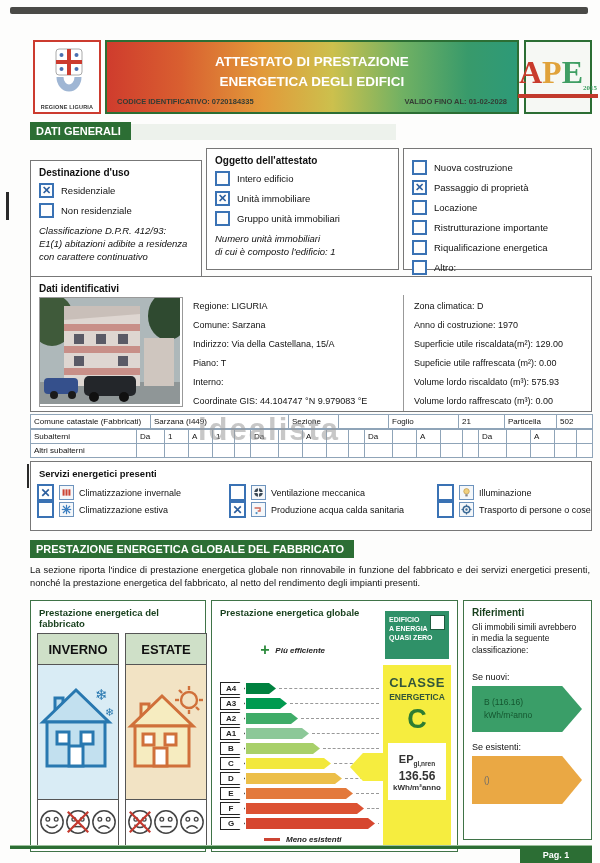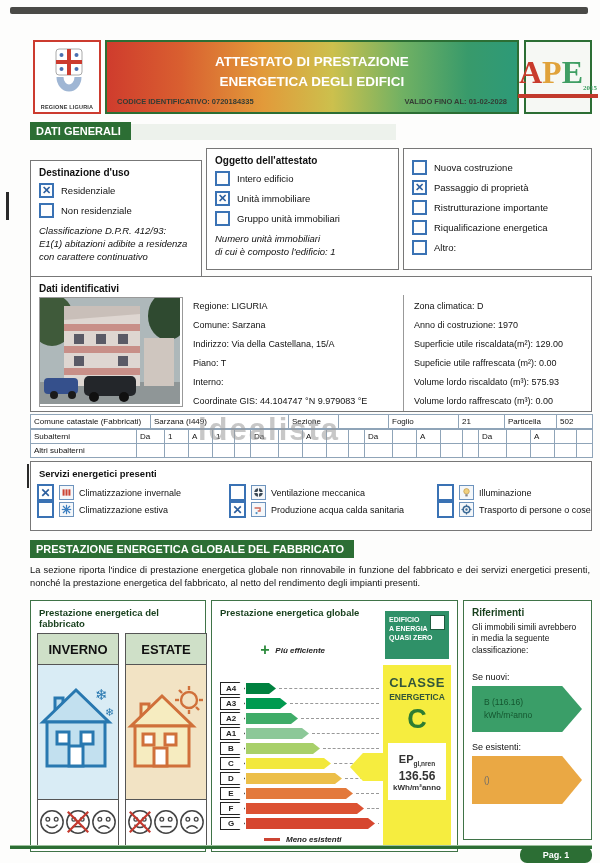--- a/index.html
+++ b/index.html
@@ -109,21 +109,21 @@
   .rif-desc{font-size:8.4px;line-height:1.35;color:#111;margin:2px 8px 0 8px;}
   .rif-lab{font-size:9px;color:#111;margin:10px 8px 4px 8px;}
   .rif-arrow{margin-left:8px;width:110px;color:#14562f;display:flex;flex-direction:column;justify-content:center;
              padding-left:12px;box-sizing:border-box;font-size:8.5px;line-height:1.5;
              clip-path:polygon(0 0,82% 0,100% 50%,82% 100%,0 100%);}
   .rif-green{height:46px;background:#3a9e68;}
   .rif-orange{height:48px;background:#eaa844;color:#6b6b6b;}
 
   .bottom-line{position:absolute;left:10px;top:845px;width:582px;height:4px;background:#2c6e34;box-shadow:inset 0 1px 0 #9cc09c;}
   .pag{position:absolute;left:520px;top:847px;width:72px;height:16px;background:#2c6e34;color:#fff;
-       font-weight:bold;font-size:9px;display:flex;align-items:center;justify-content:center;border-radius:7px;}
+       font-weight:bold;font-size:9px;display:flex;align-items:center;justify-content:center;}
 </style>
 </head>
 <body>
 
 <div class="page">
 
   <div class="scanbar"></div>
   <div class="scanmark1"></div>
   <div class="scanmark2"></div>
 
@@ -203,20 +203,24 @@
 
   <div class="abs gbox" style="left:403px;top:148px;width:189px;height:122px;padding-top:6px;">
     <div>
         <div class="chk-row">
           <span class="chk"></span>
           <span class="chk-lab">Nuova costruzione</span>
         </div>
         <div class="chk-row">
           <span class="chk">✕</span>
           <span class="chk-lab">Passaggio di proprietà</span>
+        </div>
+        <div class="chk-row">
+          <span class="chk"></span>
+          <span class="chk-lab">Locazione</span>
         </div>
         <div class="chk-row">
           <span class="chk"></span>
           <span class="chk-lab">Ristrutturazione importante</span>
         </div>
         <div class="chk-row">
           <span class="chk"></span>
           <span class="chk-lab">Riqualificazione energetica</span>
         </div>
         <div class="chk-row">

